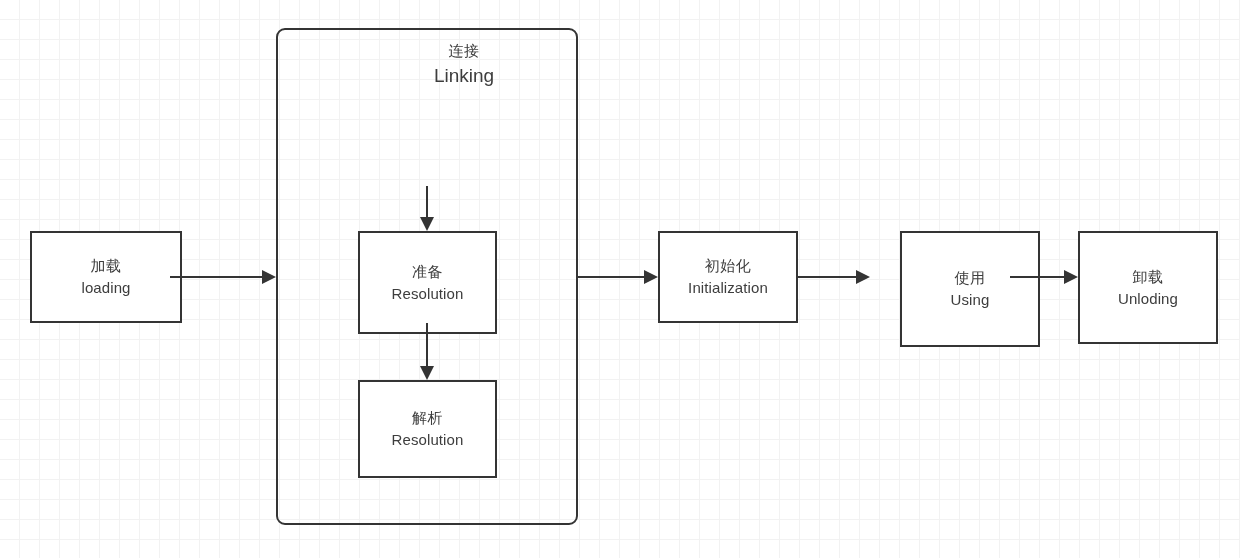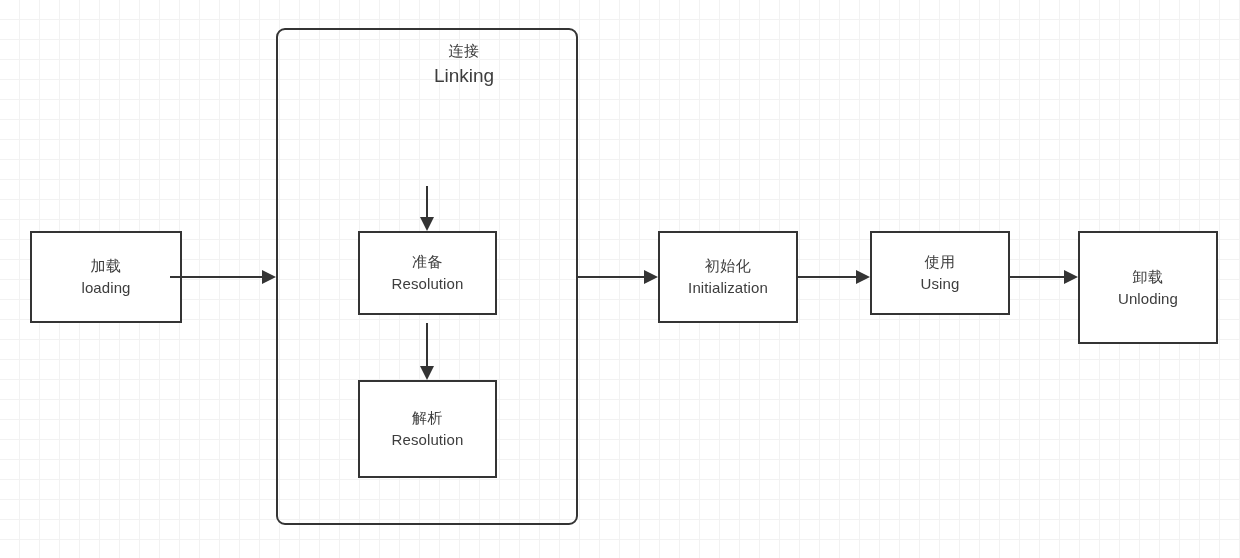--- a/index.html
+++ b/index.html
@@ -118,36 +118,36 @@
     <div class="cn">连接</div>
     <div class="en">Linking</div>
   </div>
 
   <div class="node" style="left:30px; top:231px; width:152px; height:92px;">
     <div class="cn">加载</div>
     <div class="en">loading</div>
   </div>
 
 
-  <div class="node" style="left:358px; top:231px; width:139px; height:84px;">
+  <div class="node" style="left:358px; top:231px; width:139px; height:103px;">
     <div class="cn">准备</div>
     <div class="en">Resolution</div>
   </div>
 
   <div class="node" style="left:358px; top:380px; width:139px; height:98px;">
     <div class="cn">解析</div>
     <div class="en">Resolution</div>
   </div>
 
   <div class="node" style="left:658px; top:231px; width:140px; height:92px;text-align:right;">
     <div class="cn">初始化</div>
     <div class="en">Initialization</div>
   </div>
 
-  <div class="node" style="left:870px; top:231px; width:140px; height:84px;justify-content:center;">
+  <div class="node" style="left:900px; top:231px; width:140px; height:116px;justify-content:center;">
     <div class="cn">使用</div>
     <div class="en">Using</div>
   </div>
 
   <div class="node" style="left:1078px; top:231px; width:140px; height:113px;">
     <div class="cn">卸载</div>
     <div class="en">Unloding</div>
   </div>
 
   <div class="conn h" style="left:170px; top:264px; width:106px; height:26px;">

